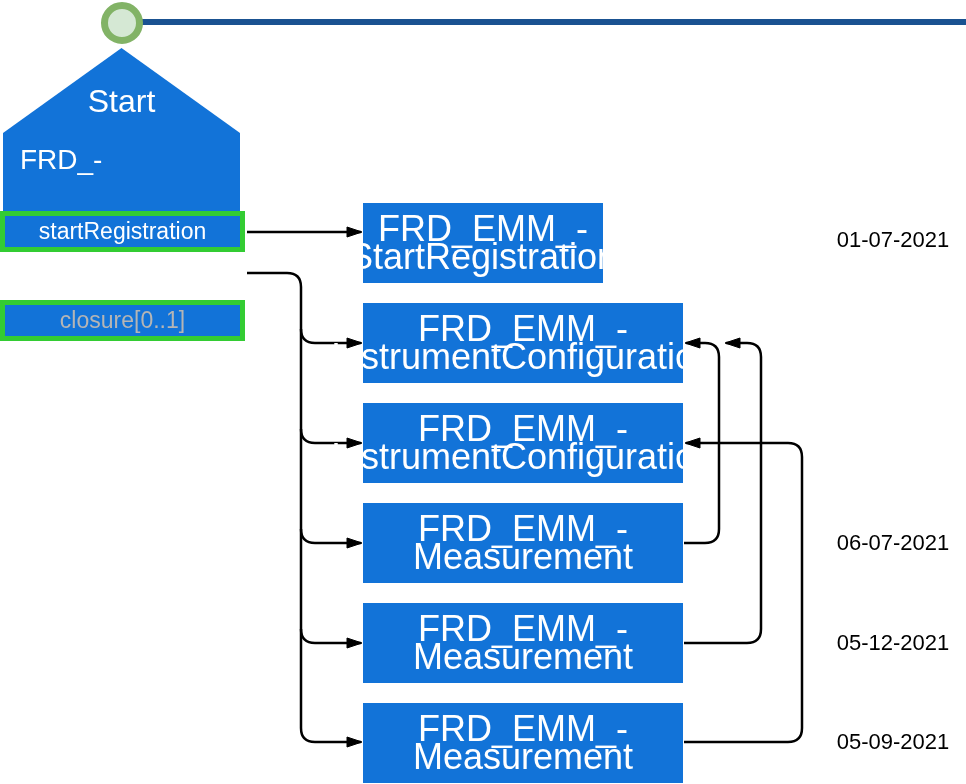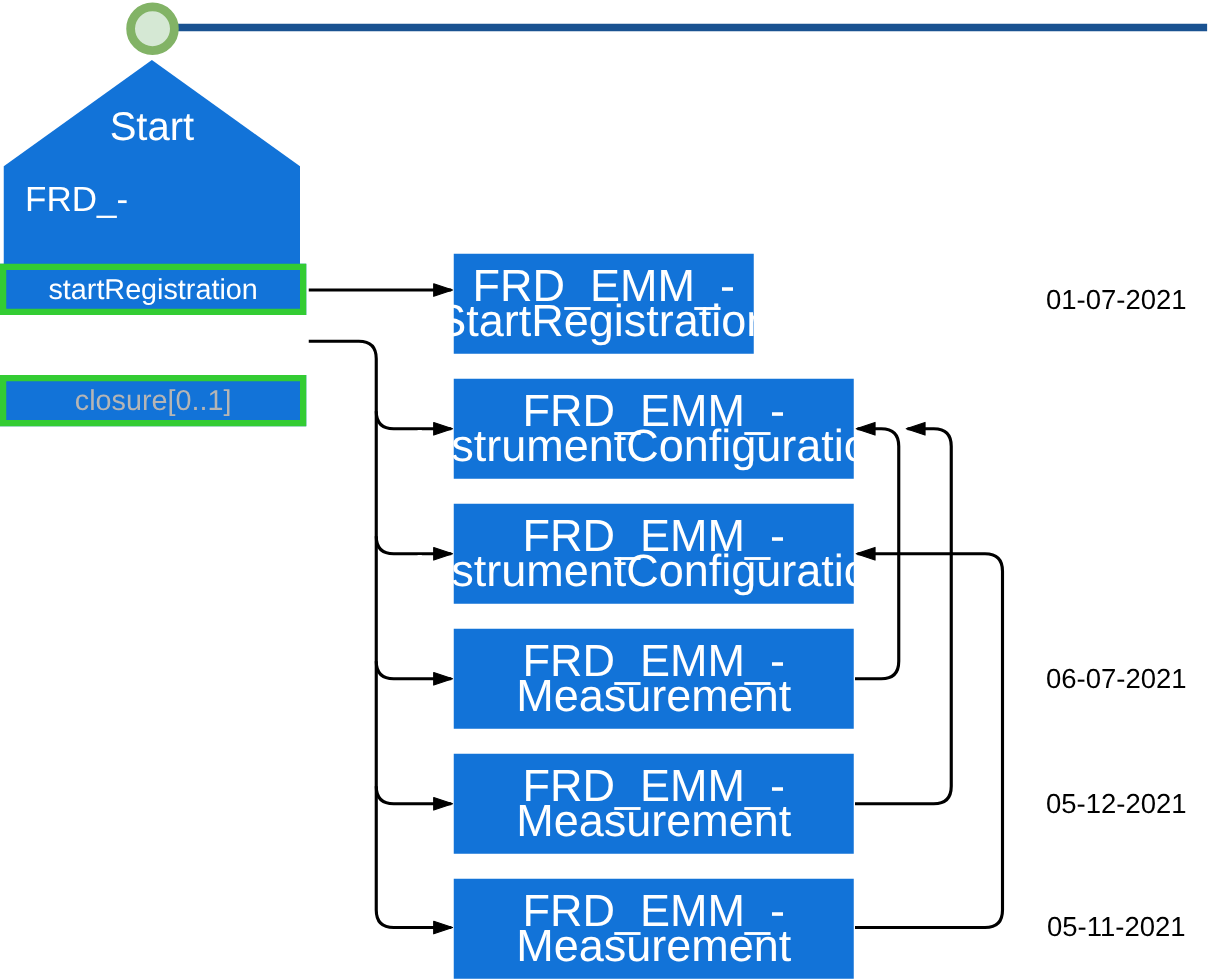--- a/index.html
+++ b/index.html
@@ -128,15 +128,15 @@
     <span>Measurement</span>
   </div>
   <div class="node w320 h80" style="left:363px; top:703px;">
     <span>FRD_EMM_-</span>
     <span>Measurement</span>
   </div>
 
   <div class="date-label" style="top:226px;text-align:center;">01-07-2021</div>
   <div class="date-label" style="top:529px;">06-07-2021</div>
   <div class="date-label" style="top:629px;">05-12-2021</div>
-  <div class="date-label" style="top:728px;">05-11-2021</div>
+  <div class="date-label" style="top:728px;">05-09-2021</div>
 
 </div>
 
 </body></html>

